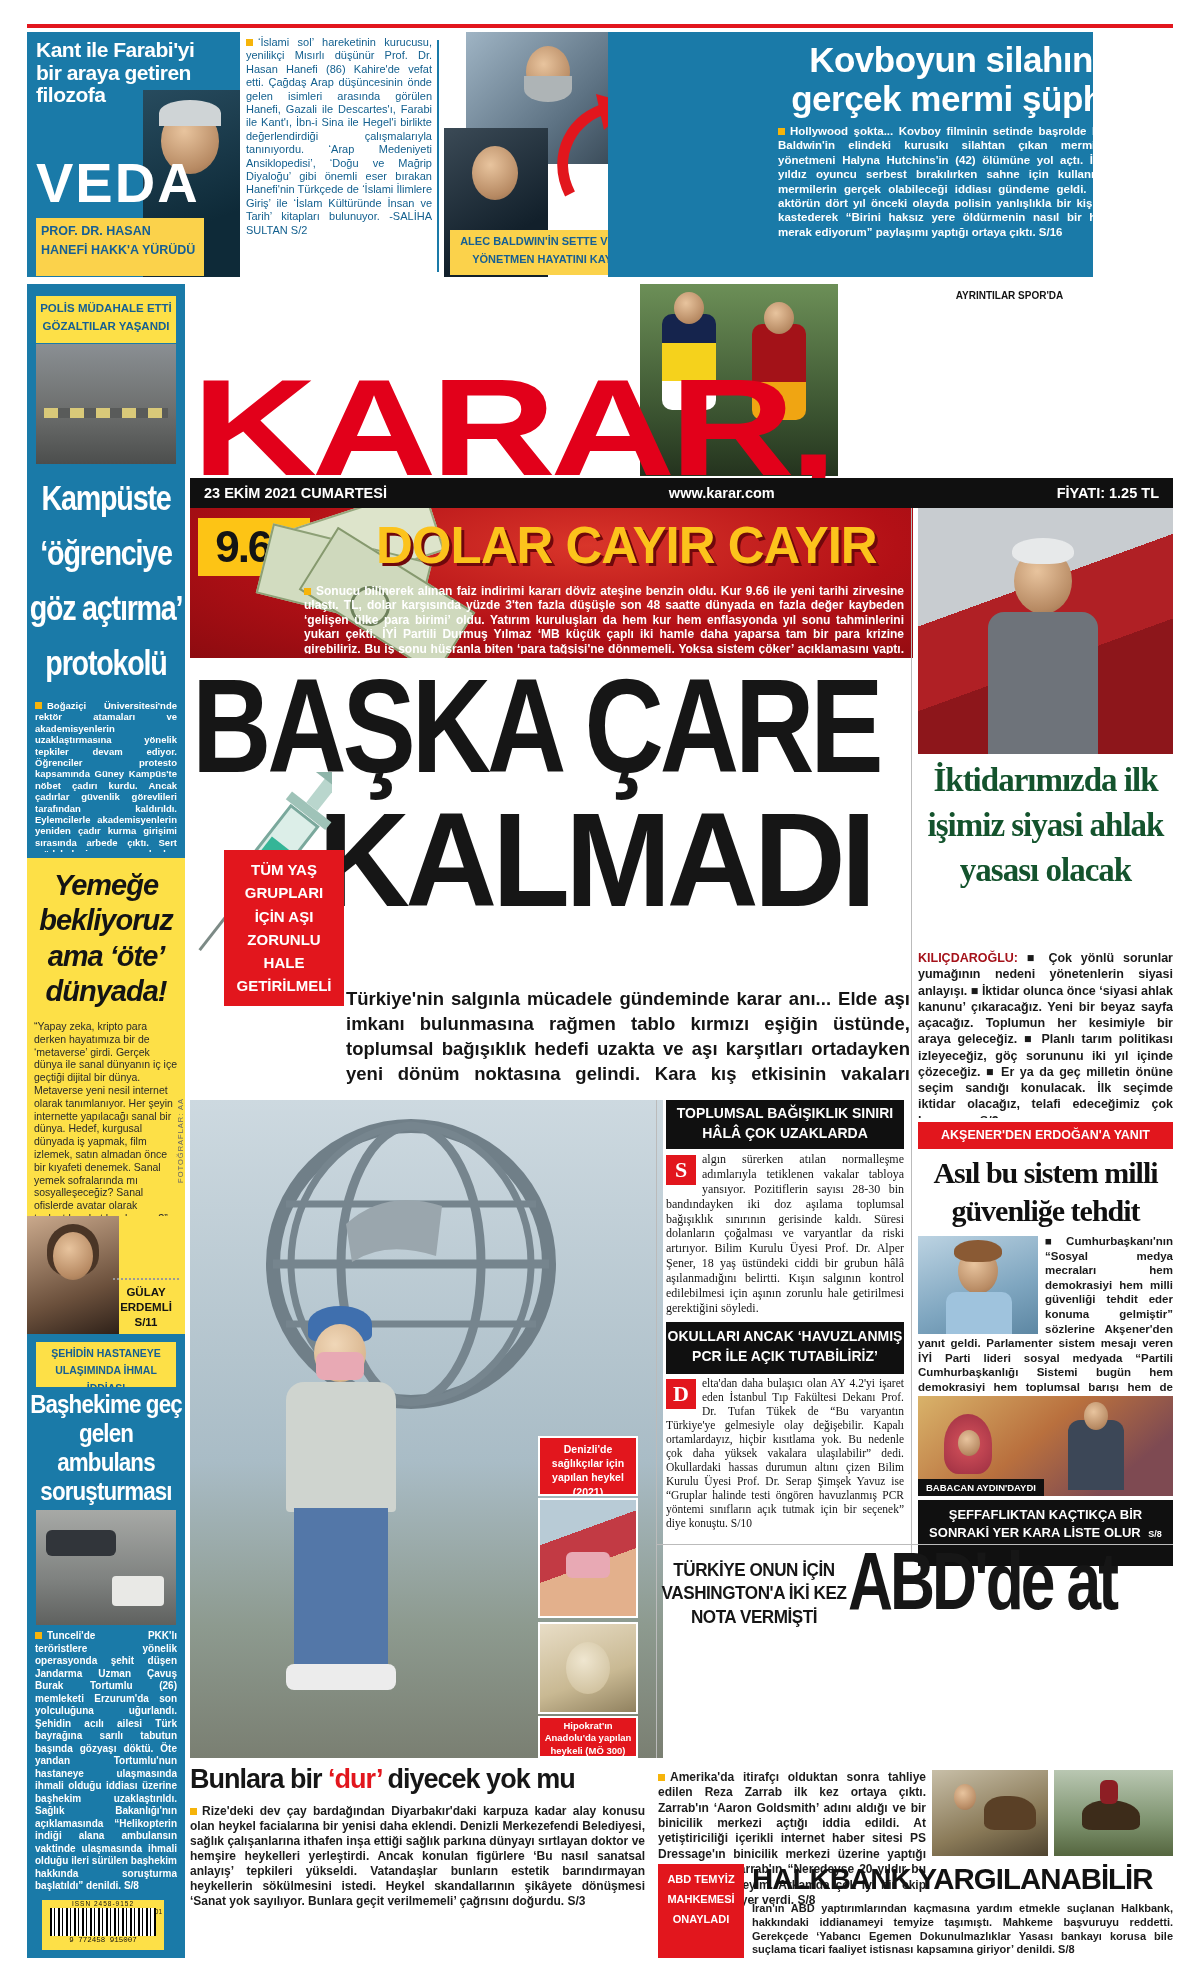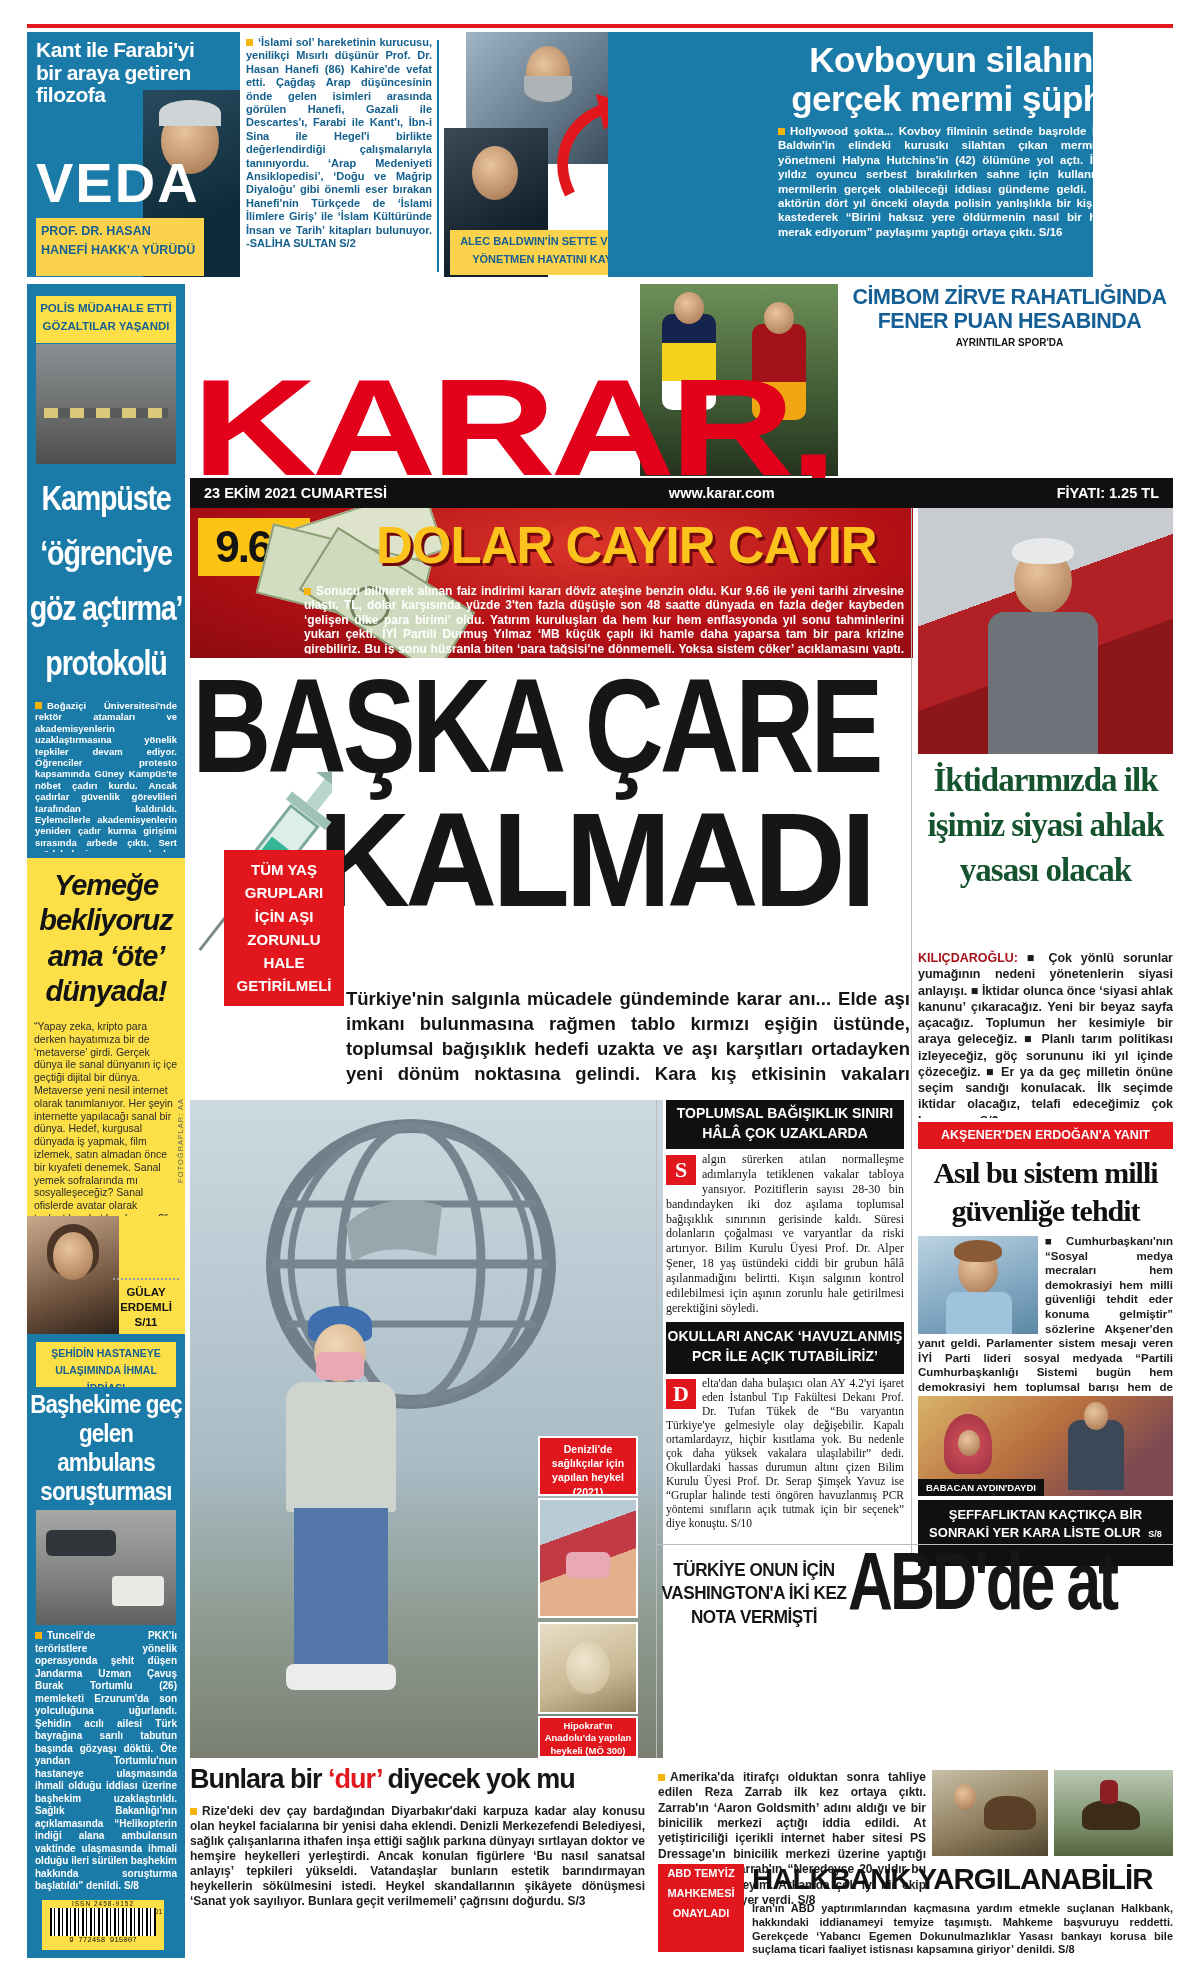--- a/index.html
+++ b/index.html
@@ -38,21 +38,21 @@
   <div class="abs bluebox" style="left:27px;top:32px;width:213px;height:245px;">
     <div class="ph" style="left:116px;top:58px;width:97px;height:187px;background:linear-gradient(160deg,#274b5e,#0e2a38 70%);">
       <span class="face" style="left:18px;top:18px;width:58px;height:66px;"></span>
       <span class="hair" style="left:16px;top:10px;width:62px;height:26px;background:#cfd4d6;border-radius:50% 50% 0 0;"></span>
     </div>
     <div class="abs wtx b" style="left:9px;top:7px;width:185px;font-size:21px;line-height:1.08;letter-spacing:-0.5px;">Kant ile Farabi'yi bir araya getiren filozofa</div>
     <div class="abs wtx b" style="left:9px;top:118px;font-size:56px;letter-spacing:2px;">VEDA</div>
     <div class="abs yellowbox b ovh" style="left:9px;top:186px;width:158px;height:50px;font-size:12.5px;line-height:1.55;padding:4px 5px;">PROF. DR. HASAN HANEFİ HAKK'A YÜRÜDÜ</div>
   </div>
 
-  <div class="abs jtx ovh" style="left:246px;top:36px;width:186px;height:240px;color:#13608f;font-weight:bold;font-size:11px;line-height:1.22;">
+  <div class="abs jtx ovh" style="left:246px;top:36px;width:186px;height:240px;color:#13608f;font-weight:normal;font-size:11px;line-height:1.22;">
     <span class="blt sm"></span><span>‘İslami sol’ hareketinin kurucusu, yenilikçi Mısırlı düşünür Prof. Dr. Hasan Hanefi (86) Kahire'de vefat etti. Çağdaş Arap düşüncesinin önde gelen isimleri arasında görülen Hanefi, Gazali ile Descartes'ı, Farabi ile Kant'ı, İbn-i Sina ile Hegel'i birlikte değerlendirdiği çalışmalarıyla tanınıyordu. ‘Arap Medeniyeti Ansiklopedisi’, ‘Doğu ve Mağrip Diyaloğu’ gibi önemli eser bırakan Hanefi'nin Türkçede de ‘İslami İlimlere Giriş’ ile ‘İslam Kültüründe İnsan ve Tarih’ kitapları bulunuyor. -SALİHA SULTAN S/2</span>
   </div>
 
   <div class="abs" style="left:437px;top:40px;width:2px;height:232px;background:#1a7aa8;"></div>
 
   <div class="abs" style="left:444px;top:32px;width:322px;height:245px;">
     <div class="ph" style="left:22px;top:0;width:170px;height:132px;background:linear-gradient(135deg,#9fb4c4,#5d7283 60%,#31414e);">
       <span class="face" style="left:60px;top:14px;width:44px;height:52px;"></span>
       <span class="hair" style="left:58px;top:44px;width:48px;height:26px;background:#aeb4b6;border-radius:0 0 50% 50%;"></span>
     </div>
@@ -127,21 +127,20 @@
   <div class="ph" style="left:640px;top:284px;width:198px;height:192px;background:linear-gradient(180deg,#6c8f57,#39512f 70%,#24331e);">
     <span class="abs" style="left:22px;top:30px;width:54px;height:96px;background:linear-gradient(180deg,#15244d 0 30%,#f5d21c 30% 70%,#fff 70%);border-radius:10px;"></span>
     <span class="face" style="left:34px;top:8px;width:30px;height:32px;"></span>
     <span class="abs" style="left:112px;top:40px;width:54px;height:96px;background:linear-gradient(180deg,#a31218 0 60%,#f0a512 60%);border-radius:10px;"></span>
     <span class="face" style="left:124px;top:18px;width:30px;height:32px;"></span>
   </div>
   <div class="abs" style="left:192px;top:368px;width:645px;height:110px;">
     <span style="position:absolute;left:0;bottom:-28px;font-weight:bold;font-size:122px;color:#e2001a;letter-spacing:-4px;transform:scale(1.42,1.12);transform-origin:left bottom;white-space:nowrap;">KARAR,</span>
   </div>
   <div class="abs" style="left:846px;top:286px;width:327px;height:110px;">
-    <div class="ctx b" style="color:#155f94;font-size:21.5px;line-height:1.1;letter-spacing:-0.5px;">CİMBOM ZİRVE RAHATLIĞINDA FENER PUAN HESABINDA</div>
     <div class="ctx b" style="color:#141414;font-size:10px;margin-top:4px;">AYRINTILAR SPOR'DA</div>
   </div>
   <div class="abs blackbox b" style="left:190px;top:478px;width:983px;height:30px;display:flex;justify-content:space-between;align-items:center;padding:0 14px;box-sizing:border-box;font-size:14.5px;">
     <span>23 EKİM 2021 CUMARTESİ</span>
     <span>www.karar.com</span>
     <span>FİYATI: 1.25 TL</span>
   </div>
 
   <div class="abs ovh" style="left:190px;top:508px;width:723px;height:150px;background:radial-gradient(ellipse at 55% 25%,#d9352a,#b31016 55%,#8d0b10);">
     <div class="abs b ctx" style="left:8px;top:10px;width:112px;height:58px;background:#fdc415;color:#141414;font-size:44px;line-height:58px;letter-spacing:-2px;">9.66</div>
@@ -270,19 +269,19 @@
   </div>
   <div class="ph" style="left:932px;top:1770px;width:116px;height:86px;background:linear-gradient(160deg,#c8bfa8,#8a7a58 60%,#4f4430);">
     <span class="abs" style="left:52px;top:26px;width:52px;height:34px;background:#5a4026;border-radius:40% 50% 20% 20%;"></span>
     <span class="face" style="left:22px;top:14px;width:22px;height:26px;"></span>
   </div>
   <div class="ph" style="left:1054px;top:1770px;width:119px;height:86px;background:linear-gradient(180deg,#b9c7b2,#7e936f 60%,#55663f);">
     <span class="abs" style="left:28px;top:30px;width:58px;height:30px;background:#3d2c1a;border-radius:50% 60% 20% 20%;"></span>
     <span class="abs" style="left:46px;top:10px;width:18px;height:24px;background:#8d1e24;border-radius:6px;"></span>
   </div>
 
-  <div class="abs redbox ctx b ovh" style="left:658px;top:1864px;width:86px;height:88px;font-size:11px;line-height:1.8;">ABD TEMYİZ MAHKEMESİ ONAYLADI</div>
+  <div class="abs redbox ctx b ovh" style="left:658px;top:1864px;width:86px;height:88px;font-size:11px;line-height:1.8;padding-top:6px;">ABD TEMYİZ MAHKEMESİ ONAYLADI</div>
   <div class="abs" style="left:752px;top:1862px;width:421px;height:36px;">
     <span class="scaleX" style="font-weight:bold;font-size:30px;color:#121212;letter-spacing:-1px;transform:scaleX(0.98);">HALKBANK YARGILANABİLİR</span>
   </div>
   <div class="abs jtx ovh" style="left:752px;top:1902px;width:421px;height:54px;font-weight:bold;font-size:11px;line-height:1.25;color:#1c1c1c;">İran'ın ABD yaptırımlarından kaçmasına yardım etmekle suçlanan Halkbank, hakkındaki iddianameyi temyize taşımıştı. Mahkeme başvuruyu reddetti. Gerekçede ‘Yabancı Egemen Dokunulmazlıklar Yasası bankayı korusa bile suçlama ticari faaliyet istisnası kapsamına giriyor’ denildi. S/8</div>
 
 </div>
 
 </body></html>

